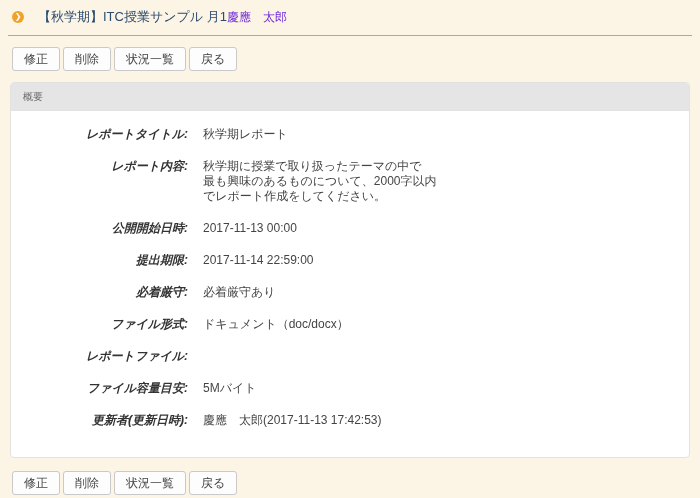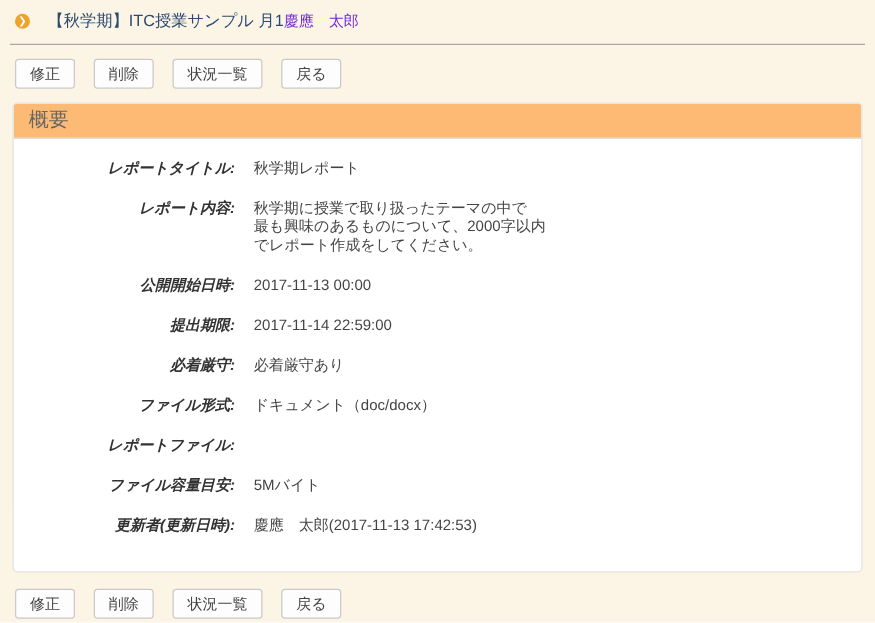--- a/index.html
+++ b/index.html
@@ -40,21 +40,21 @@
     white-space: nowrap;
     text-align: center;
   }
   .header-divider {
     border-bottom: 1px solid #a9a9a3;
     margin: 9px 8px 0 8px;
   }
   
   .toolbar {
     display: flex;
-    gap: 15px;
+    gap: 3px;
     margin: 11px 12px;
   }
   .btn {
     background: #fdfdfd;
     border: 1px solid #c9c9c9;
     border-radius: 3px;
     font-family: inherit;
     font-size: 12px;
     color: #444;
     padding: 4px 11px;
@@ -64,24 +64,24 @@
   }
   
   .panel {
     margin: 3px 10px 0 10px;
     background: #fff;
     border: 1px solid #e2e2e2;
     border-radius: 4px;
     overflow: hidden;
   }
   .panel-header {
-    background: #fdba74;
+    background: #e5e5e5;
     border-bottom: 1px solid #e2e2e2;
     padding: 6px 12px;
-    font-size: 16px;
+    font-size: 10px;
     color: #666;
     line-height: 15px;
   }
   .panel-body {
     padding: 16px 0 12px 0;
   }
   .field-row {
     display: flex;
     margin-bottom: 17px;
     font-size: 12px;

